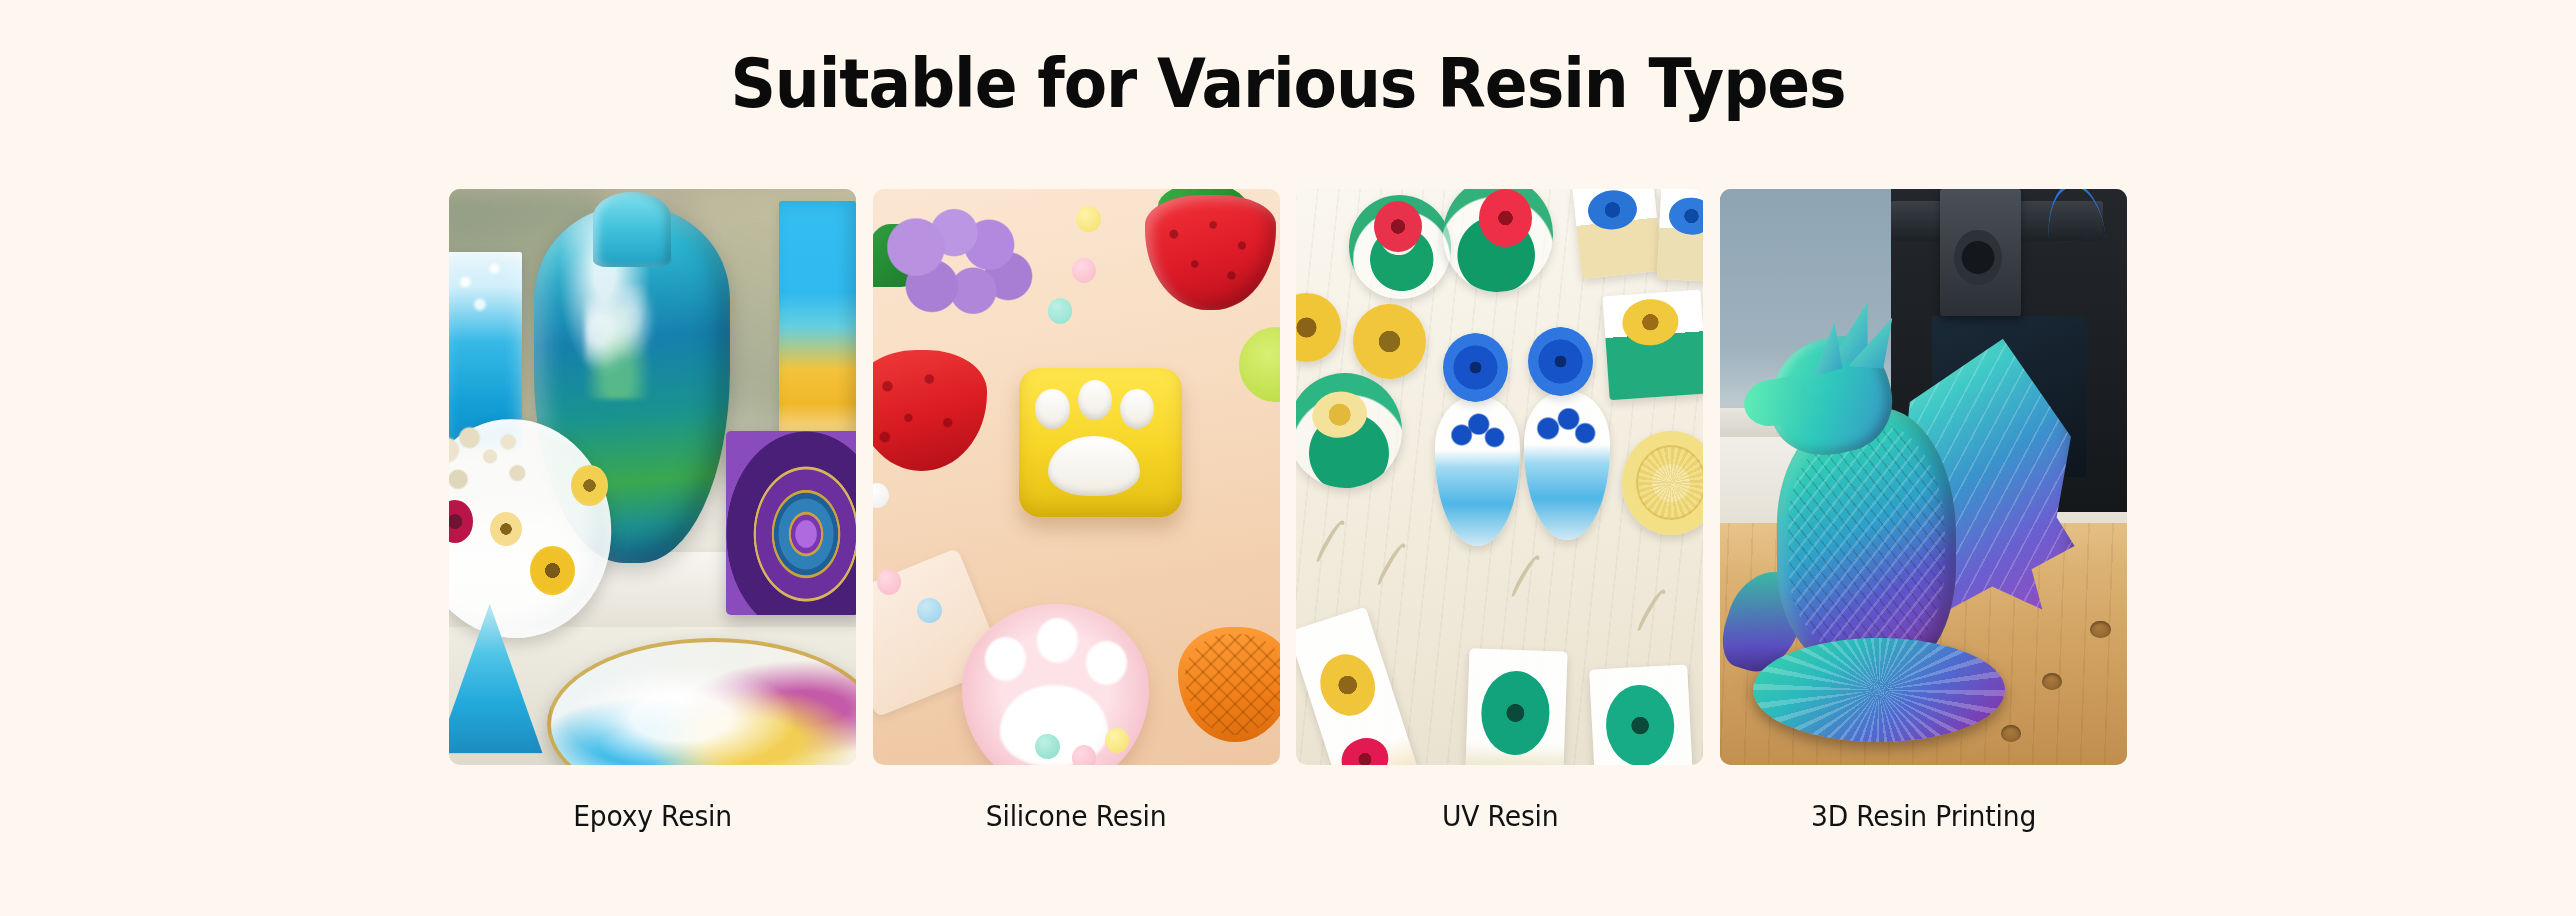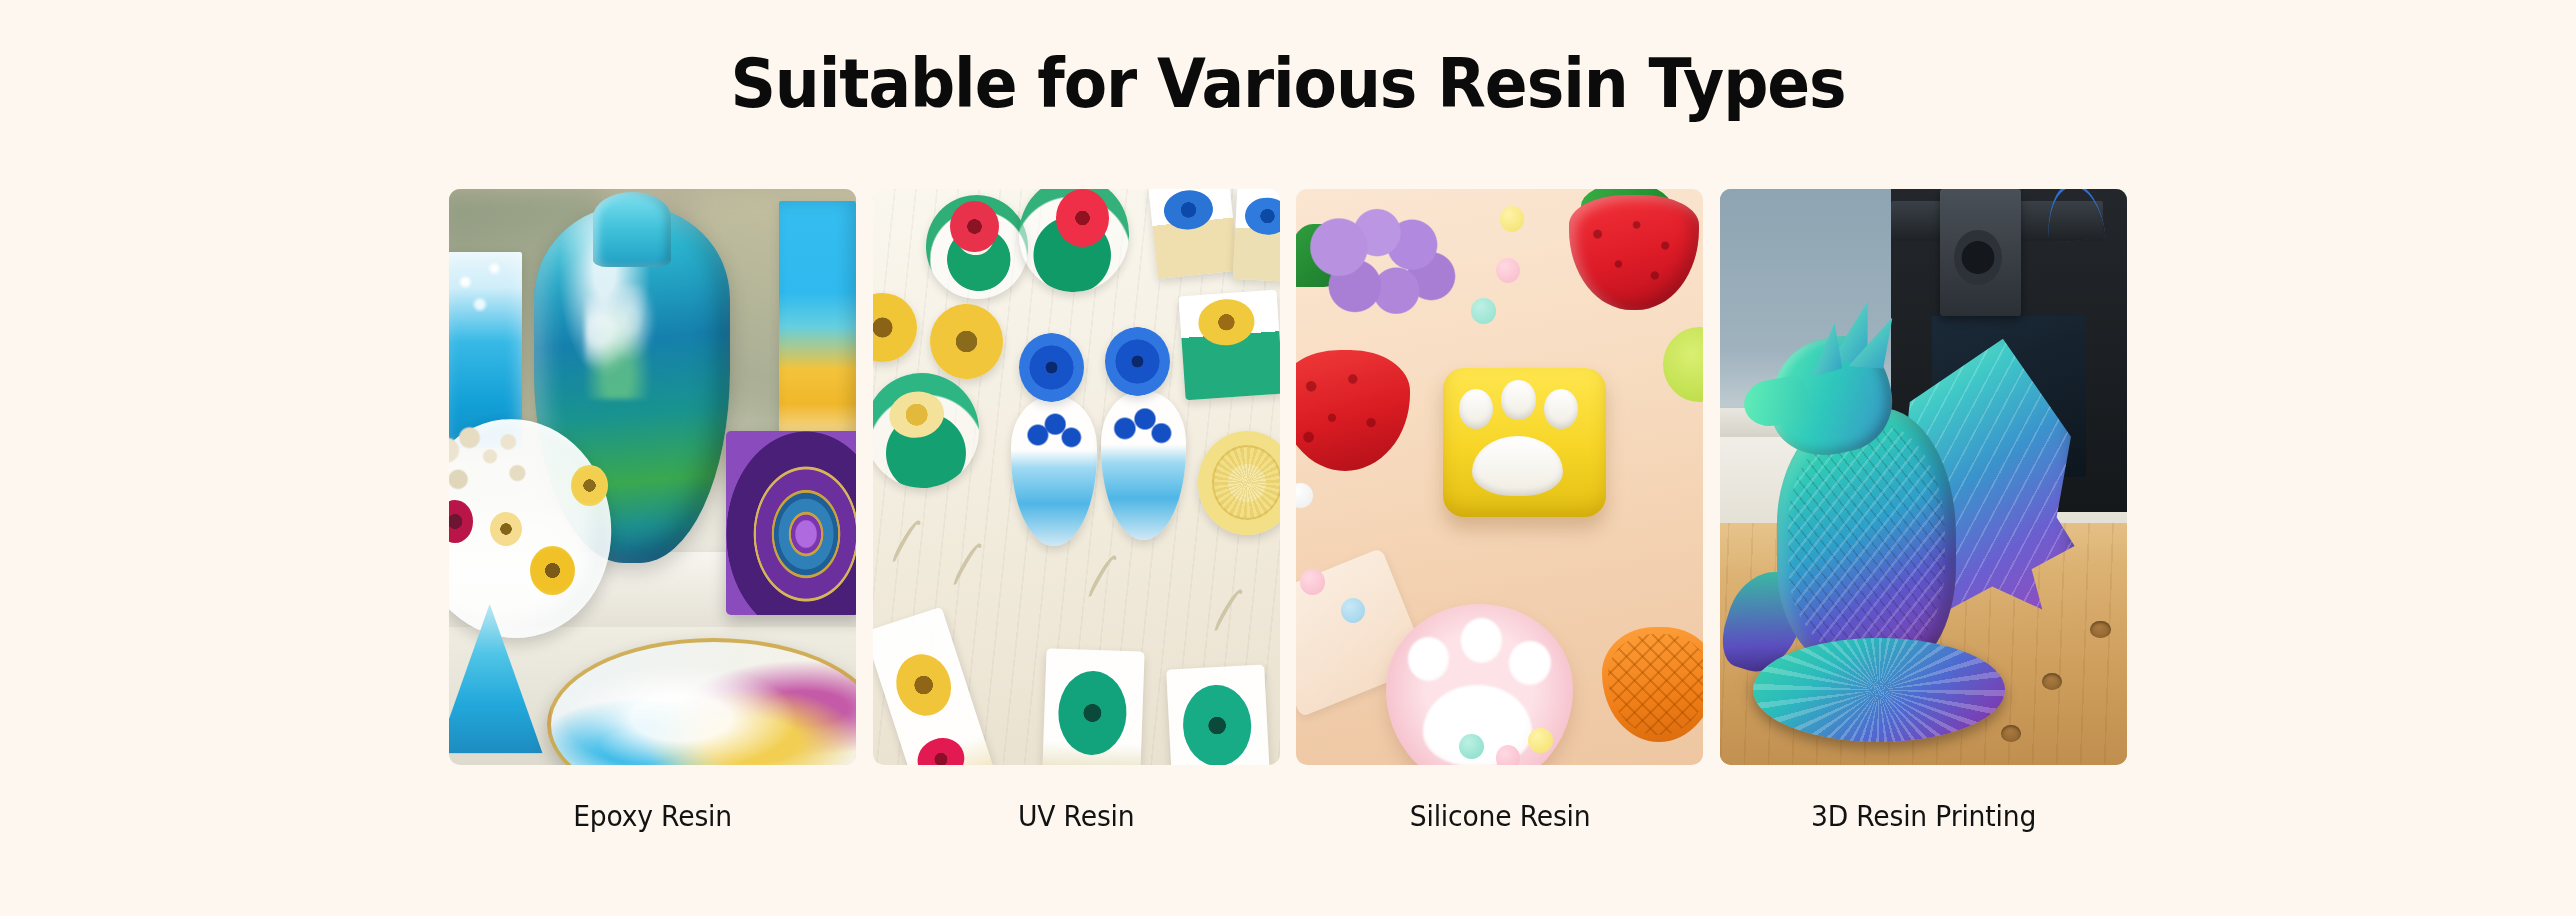--- a/index.html
+++ b/index.html
@@ -499,58 +499,20 @@
         <div class="fl fl-y2"></div>
         <div class="fl fl-y3"></div>
         <div class="fl fl-red"></div>
         <div class="pyramid"></div>
         <div class="plate"></div>
       </div>
       <div class="caption">Epoxy Resin</div>
     </div>
 
     <div class="card-col">
-      <div class="card-img uv">
-        <div class="wood-lines"></div>
-
-        <div class="pc r-green1"></div>
-        <div class="f-red1"></div>
-        <div class="pc r-green2"></div>
-        <div class="f-red2"></div>
-
-        <div class="pc sq-blue1"></div>
-        <div class="pc sq-blue2"></div>
-
-        <div class="pc f-yellow-l"></div>
-        <div class="pc r-yellow1"></div>
-        <div class="pc r-green3"></div>
-
-        <div class="pc stud-l"></div>
-        <div class="pc stud-r"></div>
-        <div class="pc drop-l"></div>
-        <div class="pc drop-r"></div>
-
-        <div class="pc sq-sun"></div>
-        <div class="pc disc-yellow"></div>
-
-        <div class="hook hk1"></div>
-        <div class="hook hk2"></div>
-        <div class="hook hk3"></div>
-        <div class="hook hk4"></div>
-
-        <div class="pc rect-y">
-          <div class="fred"></div>
-        </div>
-        <div class="pc rect-teal1"></div>
-        <div class="pc rect-teal2"></div>
-      </div>
-      <div class="caption">UV Resin</div>
-    </div>
-
-    <div class="card-col">
       <div class="card-img sil">
         <div class="tray"></div>
 
         <div class="grape-leaf"></div>
         <div class="grape"></div>
 
         <div class="straw-leaf"></div>
         <div class="straw-top"></div>
         <div class="straw-mid"></div>
         <div class="green-blob"></div>
@@ -575,20 +537,58 @@
         <div class="bead b2"></div>
         <div class="bead b3"></div>
         <div class="bead b4"></div>
         <div class="bead b5"></div>
         <div class="bead b6"></div>
         <div class="bead b7"></div>
         <div class="bead b8"></div>
         <div class="bead b9"></div>
       </div>
       <div class="caption">Silicone Resin</div>
+    </div>
+
+    <div class="card-col">
+      <div class="card-img uv">
+        <div class="wood-lines"></div>
+
+        <div class="pc r-green1"></div>
+        <div class="f-red1"></div>
+        <div class="pc r-green2"></div>
+        <div class="f-red2"></div>
+
+        <div class="pc sq-blue1"></div>
+        <div class="pc sq-blue2"></div>
+
+        <div class="pc f-yellow-l"></div>
+        <div class="pc r-yellow1"></div>
+        <div class="pc r-green3"></div>
+
+        <div class="pc stud-l"></div>
+        <div class="pc stud-r"></div>
+        <div class="pc drop-l"></div>
+        <div class="pc drop-r"></div>
+
+        <div class="pc sq-sun"></div>
+        <div class="pc disc-yellow"></div>
+
+        <div class="hook hk1"></div>
+        <div class="hook hk2"></div>
+        <div class="hook hk3"></div>
+        <div class="hook hk4"></div>
+
+        <div class="pc rect-y">
+          <div class="fred"></div>
+        </div>
+        <div class="pc rect-teal1"></div>
+        <div class="pc rect-teal2"></div>
+      </div>
+      <div class="caption">UV Resin</div>
     </div>
 
     <div class="card-col">
       <div class="card-img p3d">
         <div class="wall"></div>
         <div class="wall-trim"></div>
         <div class="wall-low"></div>
         <div class="outlet"></div>
         <div class="desk"></div>
         <div class="desk-hole dh1"></div>

